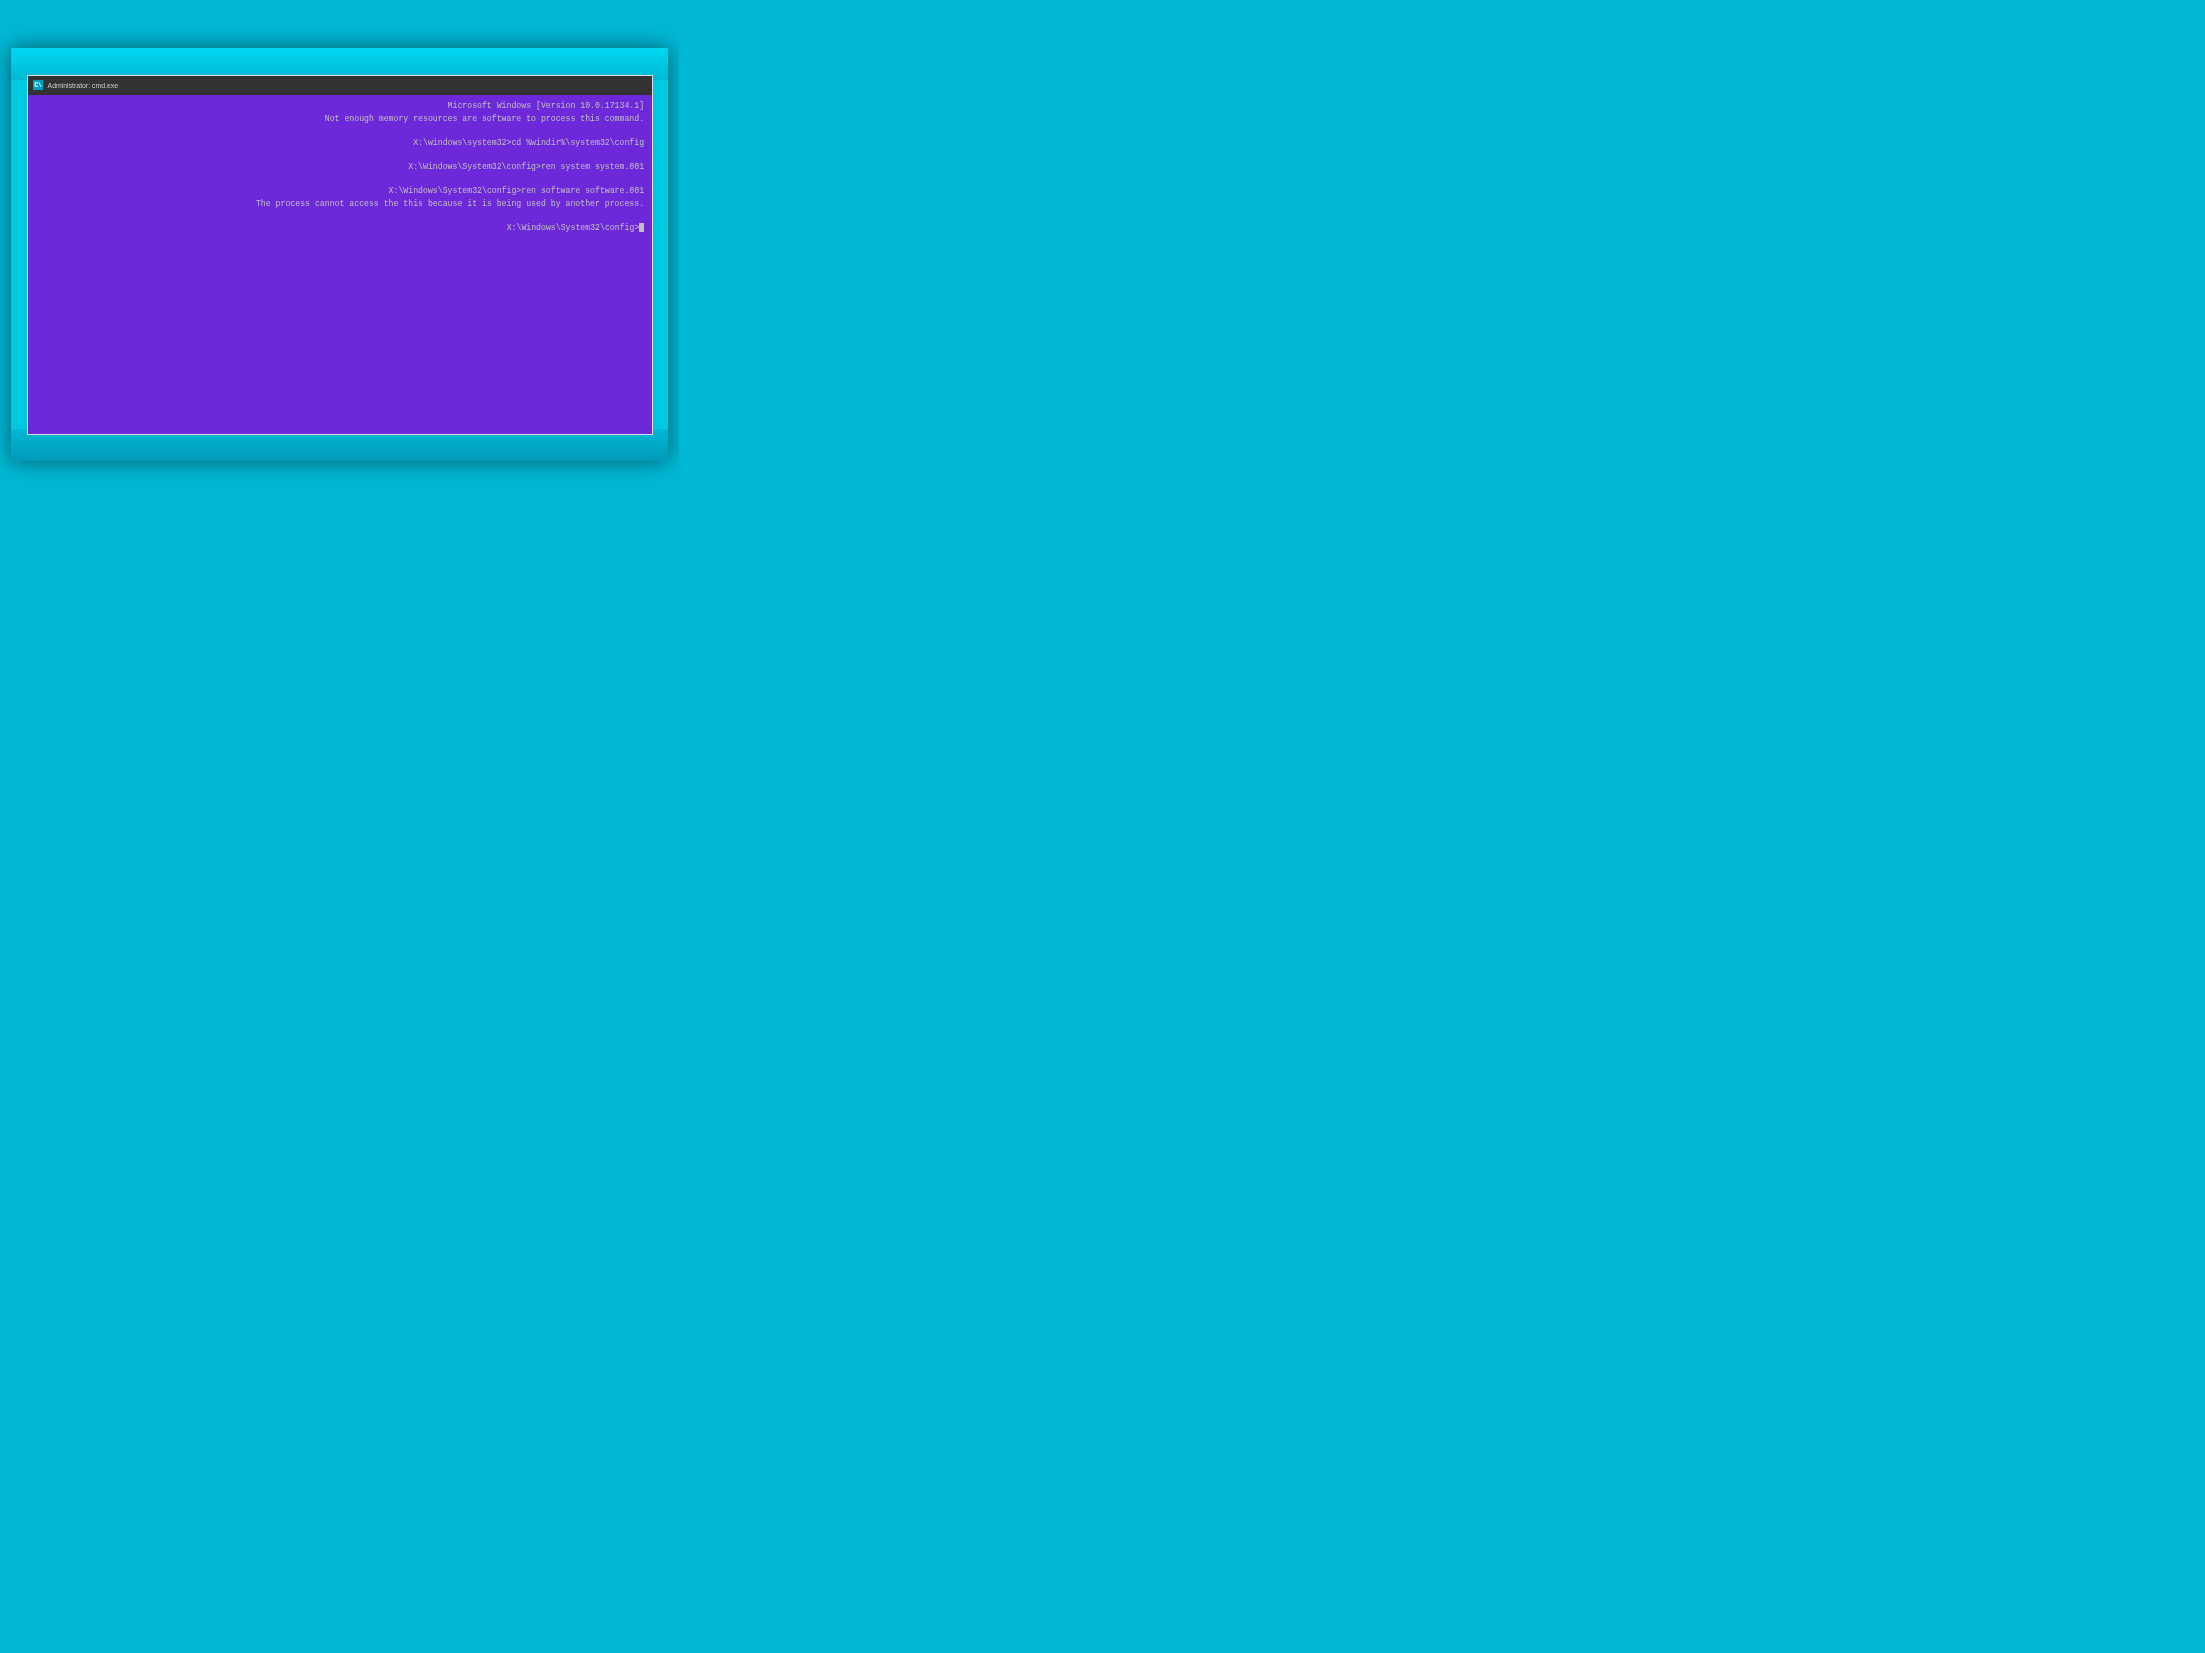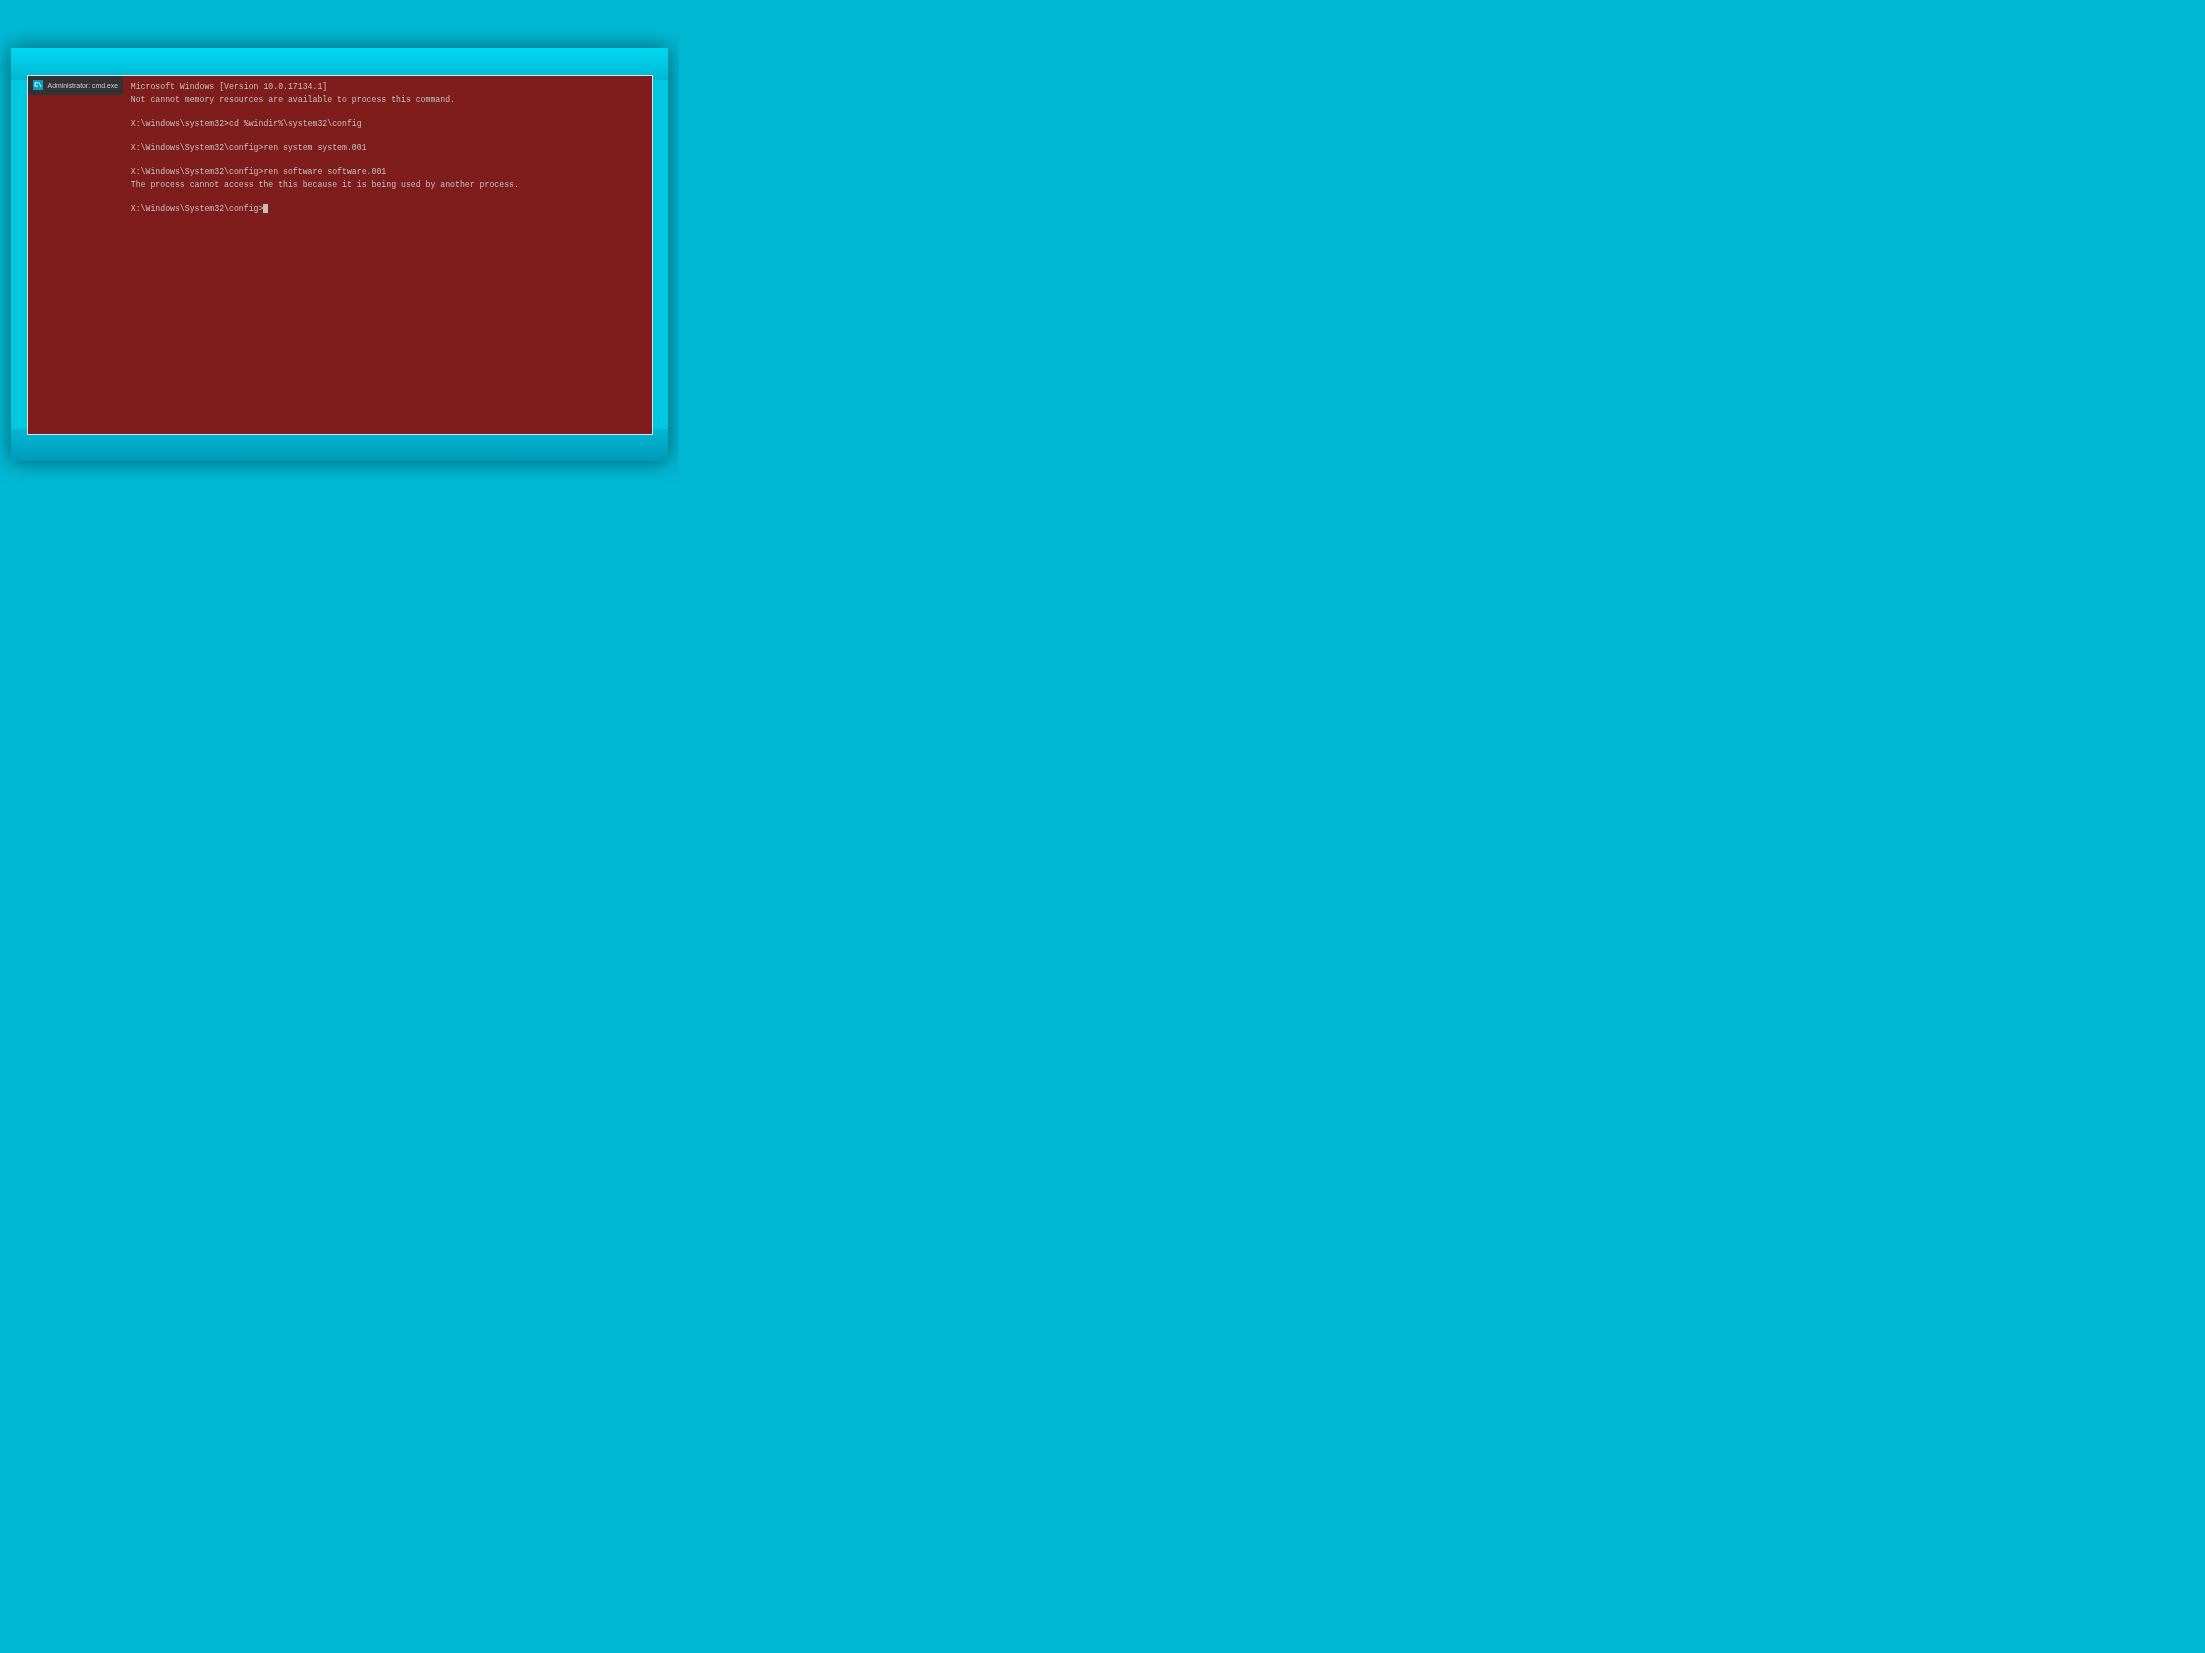--- a/index.html
+++ b/index.html
@@ -45,26 +45,27 @@
       position: absolute;
       bottom: 0; left: 0; right: 0;
       height: 32px;
       background: linear-gradient(to top, #009ab8, #00b8d4);
       border-radius: 0 0 2.1px 2.1px;
     }
 
     .cmd-window {
       width: 626px;
       height: 360px;
-      background: #7f1d1d;
+      background: #6d28d9;
       border: 1.6px solid #e0e0e0;
       position: relative;
       z-index: 1;
       display: flex;
-      flex-direction: row;
+      flex-direction: column;
+      text-align: right;
     }
 
     .title-bar {
       background: #333333;
       height: 19px;
       display: flex;
       align-items: center;
       padding: 0 5.3px;
       flex-shrink: 0;
     }
@@ -141,21 +142,21 @@
 <div class="screen-outer">
   <div class="cmd-window">
     <div class="title-bar">
       <div class="title-bar-icon">
         <span>C\</span>
       </div>
       <span class="title-bar-text">Administrator: cmd.exe</span>
     </div>
     <div class="terminal-content" id="terminal-content">
     <span class="line line-version">Microsoft Windows [Version 10.0.17134.1]</span>
-        <span class="line line-error">Not cannot memory resources are available to process this command.</span>
+        <span class="line line-error">Not enough memory resources are software to process this command.</span>
         <span class="line line-empty" style="display: block; height: 1.4em;">&nbsp;</span>
         <span class="line line-prompt">X:\windows\system32&gt;cd %windir%\system32\config</span>
         <span class="line line-empty" style="display: block; height: 1.4em;">&nbsp;</span>
         <span class="line line-prompt">X:\Windows\System32\config&gt;ren system system.001</span>
         <span class="line line-empty" style="display: block; height: 1.4em;">&nbsp;</span>
         <span class="line line-prompt">X:\Windows\System32\config&gt;ren software software.001</span>
         <span class="line line-system-error">The process cannot access the this because it is being used by another process.</span>
         <span class="line line-empty" style="display: block; height: 1.4em;">&nbsp;</span>
         <span class="line line-prompt">X:\Windows\System32\config&gt;<span class="cursor"></span></span>
       </div>

